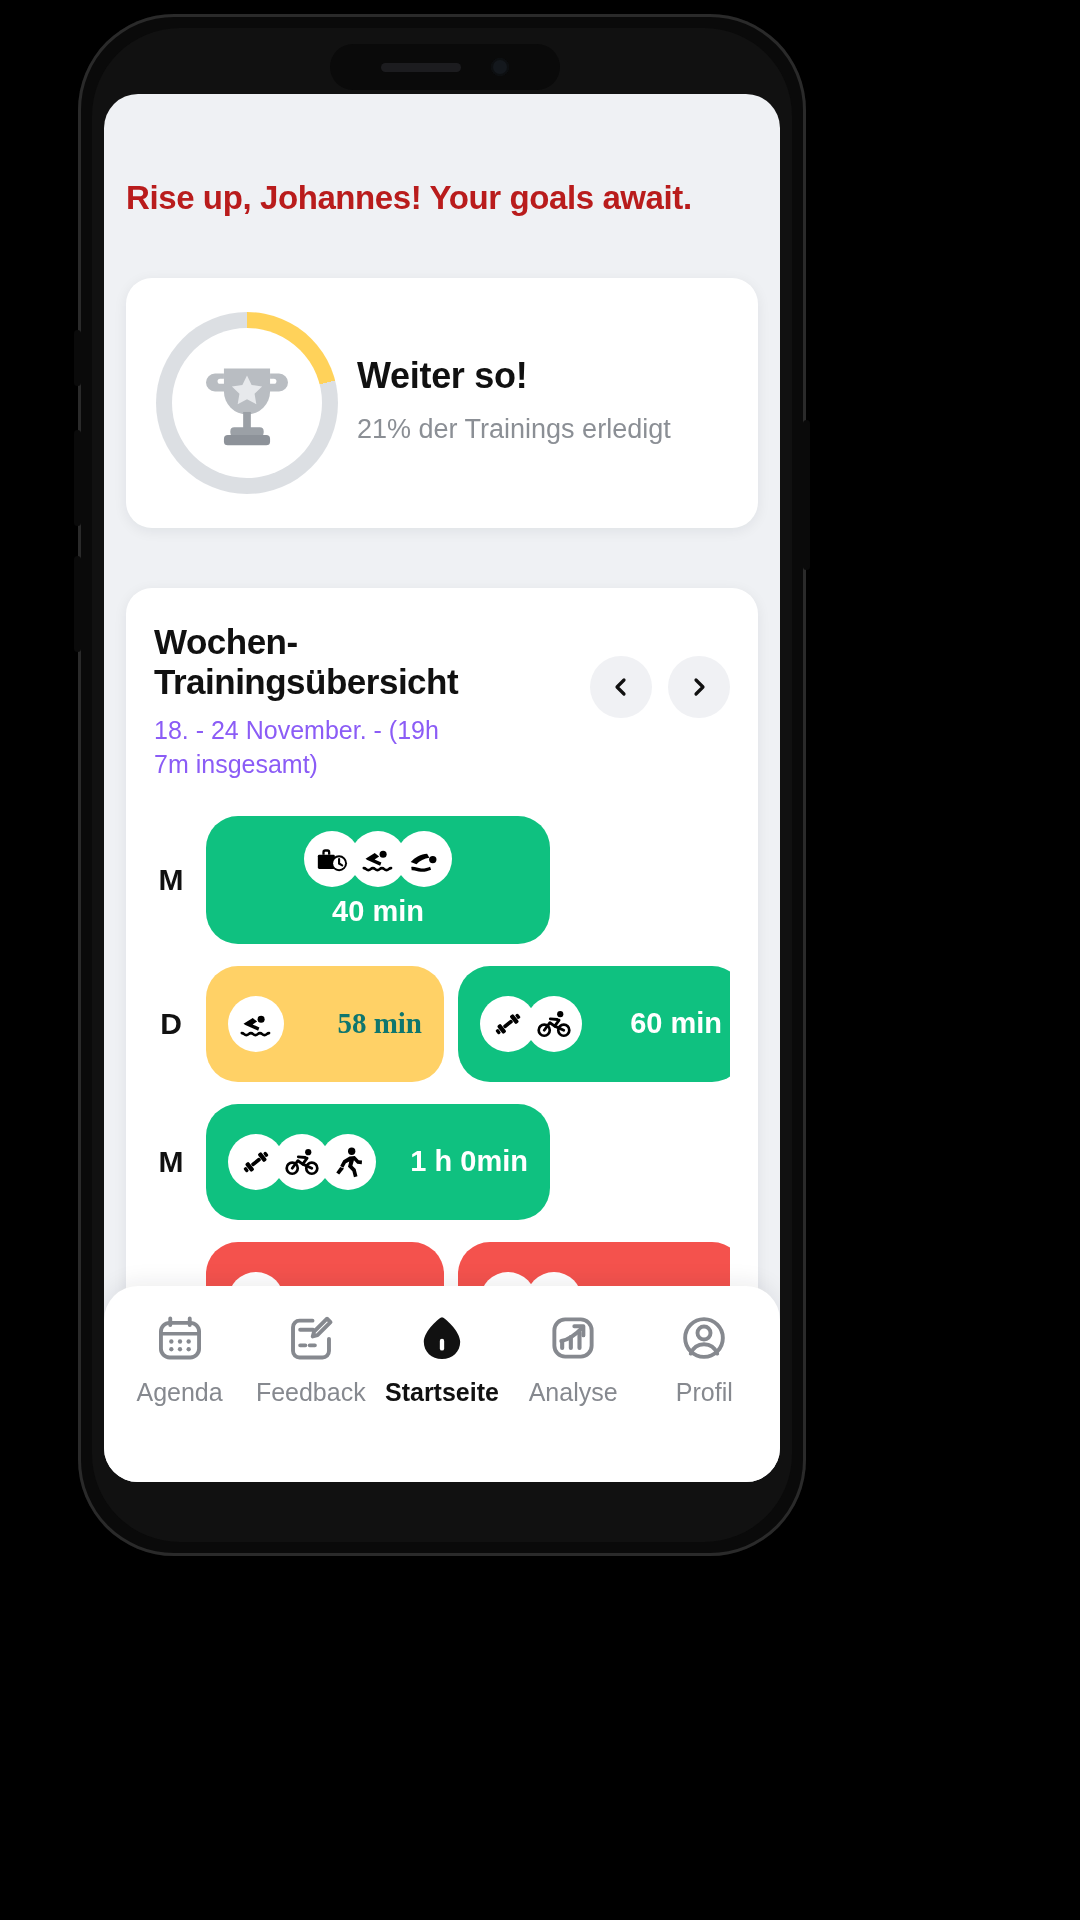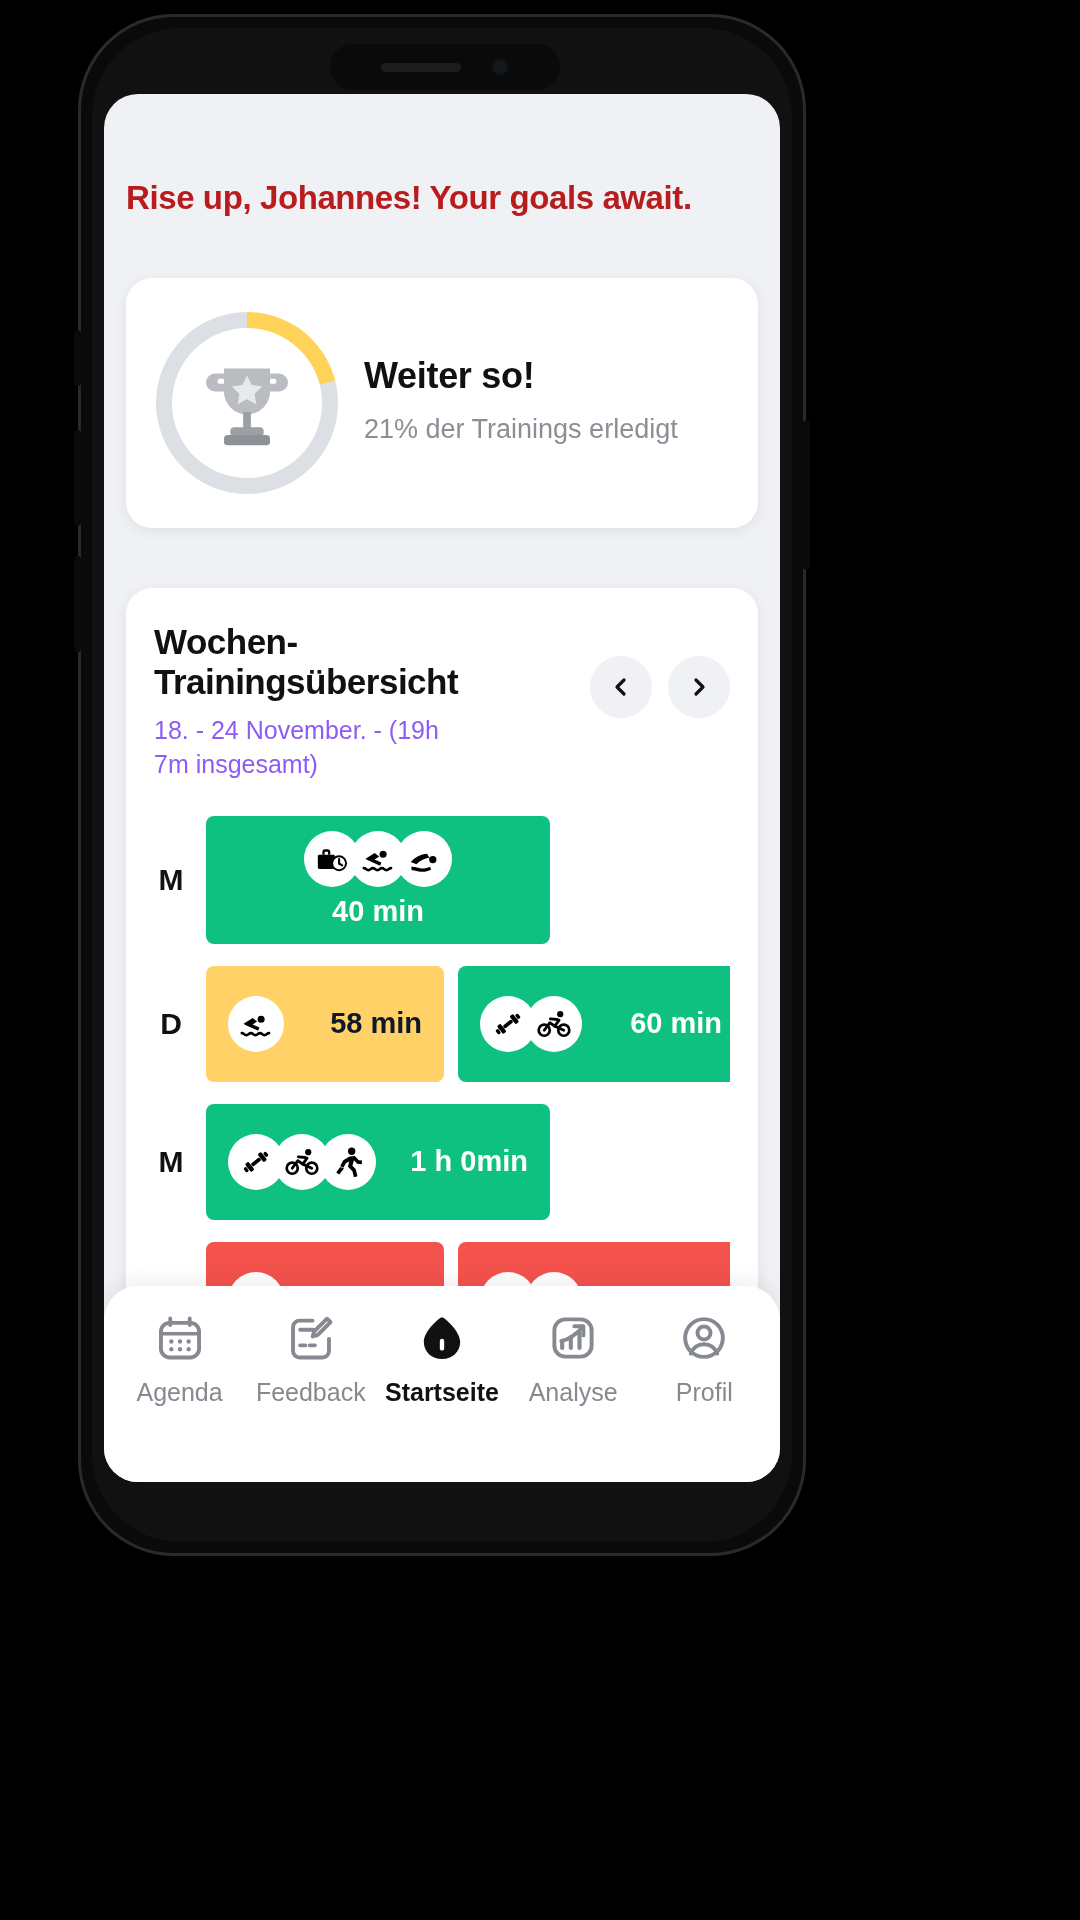--- a/index.html
+++ b/index.html
@@ -64,21 +64,21 @@
   }
 
   .card{
     margin:60px 22px 0 22px;
     background:#fff;
     border-radius:26px;
     box-shadow:0 3px 14px rgba(20,24,40,0.07);
   }
 
   
-  .progress-card{ display:flex; align-items:center; gap:26px; padding:34px 30px; }
+  .progress-card{ display:flex; align-items:center; gap:19px; padding:34px 30px; }
   .ring-wrap{ position:relative; width:182px; height:182px; flex:0 0 auto; }
   .ring{
     position:absolute; inset:0; border-radius:50%;
   }
   .ring-inner{
     position:absolute; left:16px; top:16px; right:16px; bottom:16px;
     background:#fff; border-radius:50%;
     display:flex; align-items:center; justify-content:center;
   }
   .trophy{ width:82px; height:86px; }
@@ -113,41 +113,41 @@
 
   
   .days{ margin-top:34px; }
   .day-row{ display:flex; align-items:center; gap:18px; margin-bottom:22px; }
   .day-letter{
     width:34px; flex:0 0 34px; text-align:center;
     font-size:30px; font-weight:700; color:#111;
   }
   .day-bars{ display:flex; gap:14px; flex:1 1 auto; min-width:0; overflow:hidden; }
   .bar{
-    border-radius:8px; position:relative; flex:0 0 auto;
+    border-radius:32px; position:relative; flex:0 0 auto;
     display:flex; align-items:center; padding:0 22px;
     height:116px;
   }
   .bar.green{ background:#0fc180; }
   .bar.yellow{ background:#ffd166; }
   .bar.red{ background:#f4524d; }
   .bar-icons{ display:flex; align-items:center; }
   .ic{
     width:56px; height:56px; border-radius:50%;
     background:#fff; display:flex; align-items:center; justify-content:center;
     margin-left:-10px; flex:0 0 auto;
   }
   .ic:first-child{ margin-left:0; }
   .ic svg{ width:34px; height:34px; }
   .bar-dur{
     font-size:29px; font-weight:600; margin-left:auto; padding-left:24px;
     white-space:nowrap;
   }
   .bar.green .bar-dur, .bar.red .bar-dur{ color:#fff; }
-  .bar.yellow .bar-dur{ color:#0f172a; }
+  .bar.yellow .bar-dur{ color:#0f766e;font-family:Liberation Serif, serif; }
   
   .bar.column{
     flex-direction:column; justify-content:center; align-items:center;
     padding:14px 22px; height:128px;
   }
   .bar.column .bar-dur{ margin-left:0; padding-left:0; margin-top:8px; }
 
   
   .tabbar{
     position:absolute; left:0; right:0; bottom:0;

